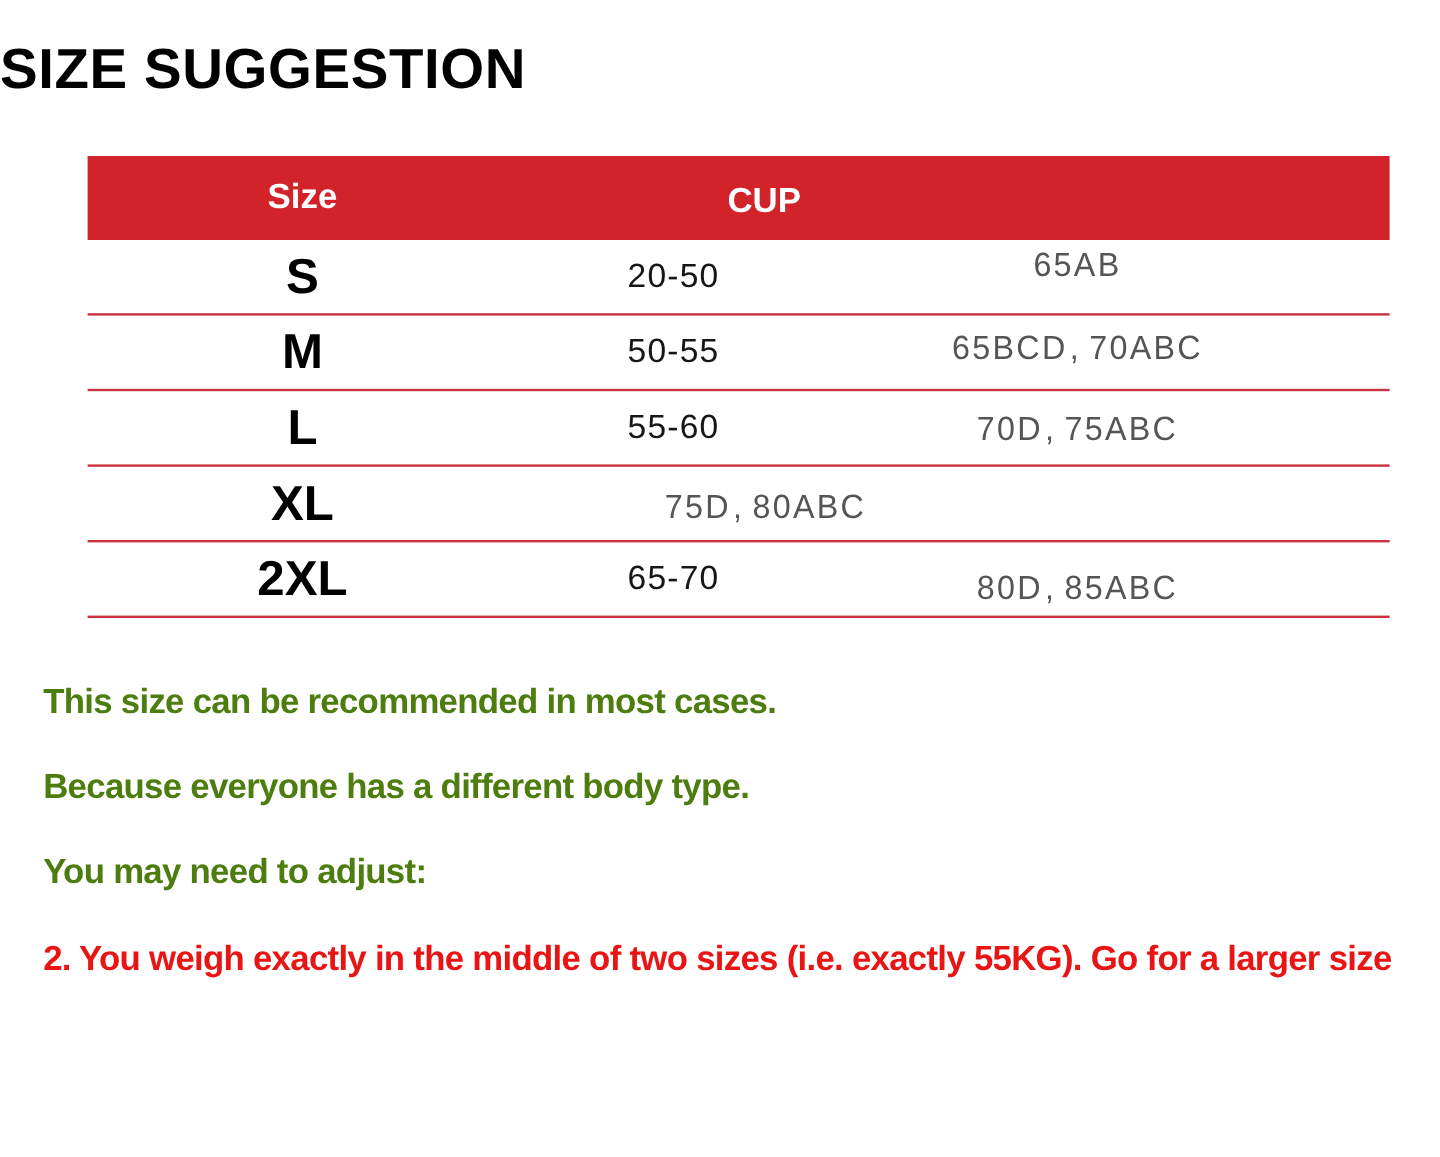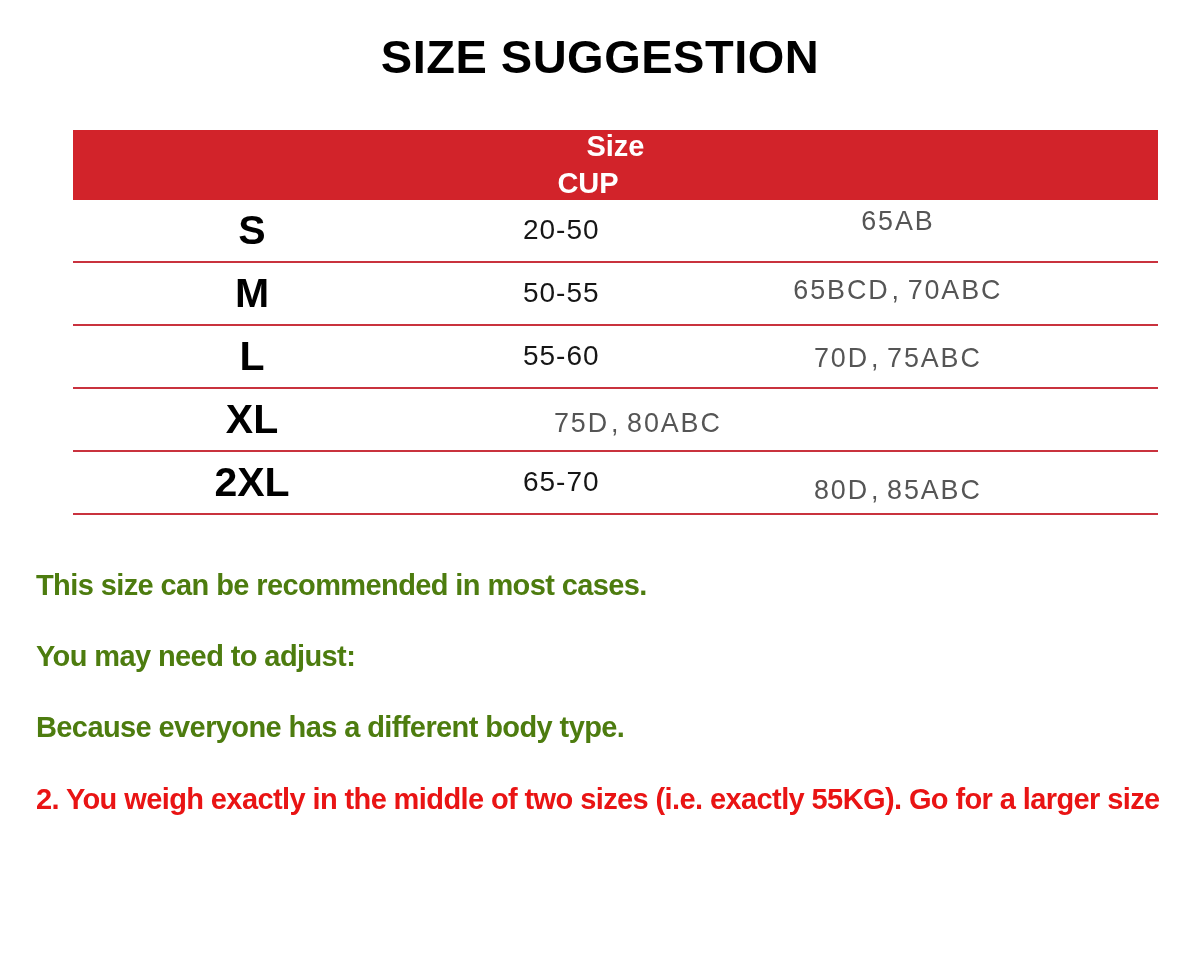--- a/index.html
+++ b/index.html
@@ -12,37 +12,35 @@
   }
   *{margin:0;padding:0;box-sizing:border-box;}
   html,body{background:#ffffff;}
   body{
     width:1200px;height:964px;overflow:hidden;
     font-family:"Liberation Sans","DejaVu Sans",sans-serif;
     color:var(--body-text);
   }
   .title{
     margin-top:30px;
-    text-align:center;
     font-size:47px;
     font-weight:700;
     letter-spacing:0.5px;
     color:#000;
     line-height:1.14;
   }
   .size-table{
     margin:46px 0 0 73px;
     width:1085px;
   }
   .thead{
     height:70px;
     background:var(--header-bg);
     display:flex;
     align-items:center;
-    flex-direction:column;
   }
   .trow{
     height:63px;
     border-bottom:2px solid var(--divider);
     display:flex;
     align-items:center;
   }
   .cell{
     display:flex;
     align-items:center;
@@ -141,18 +139,18 @@
     <div class="trow">
       <div class="cell cell-size col-size">2XL</div>
       <div class="cell cell-weight col-weight">65-70</div>
       <div class="cell cell-cup col-cup">80D<span class="ideo-comma">,</span>85ABC</div>
     </div>
 
   </div>
 
   <div class="notes">
     <p class="note">This size can be recommended in most cases.</p>
+    <p class="note">Because everyone has a different body type.</p>
     <p class="note">You may need to adjust:</p>
-    <p class="note">Because everyone has a different body type.</p>
     <p class="note red">2. You weigh exactly in the middle of two sizes (i.e. exactly 55KG). Go for a larger size</p>
   </div>
 
 </div>
 
 </body></html>

